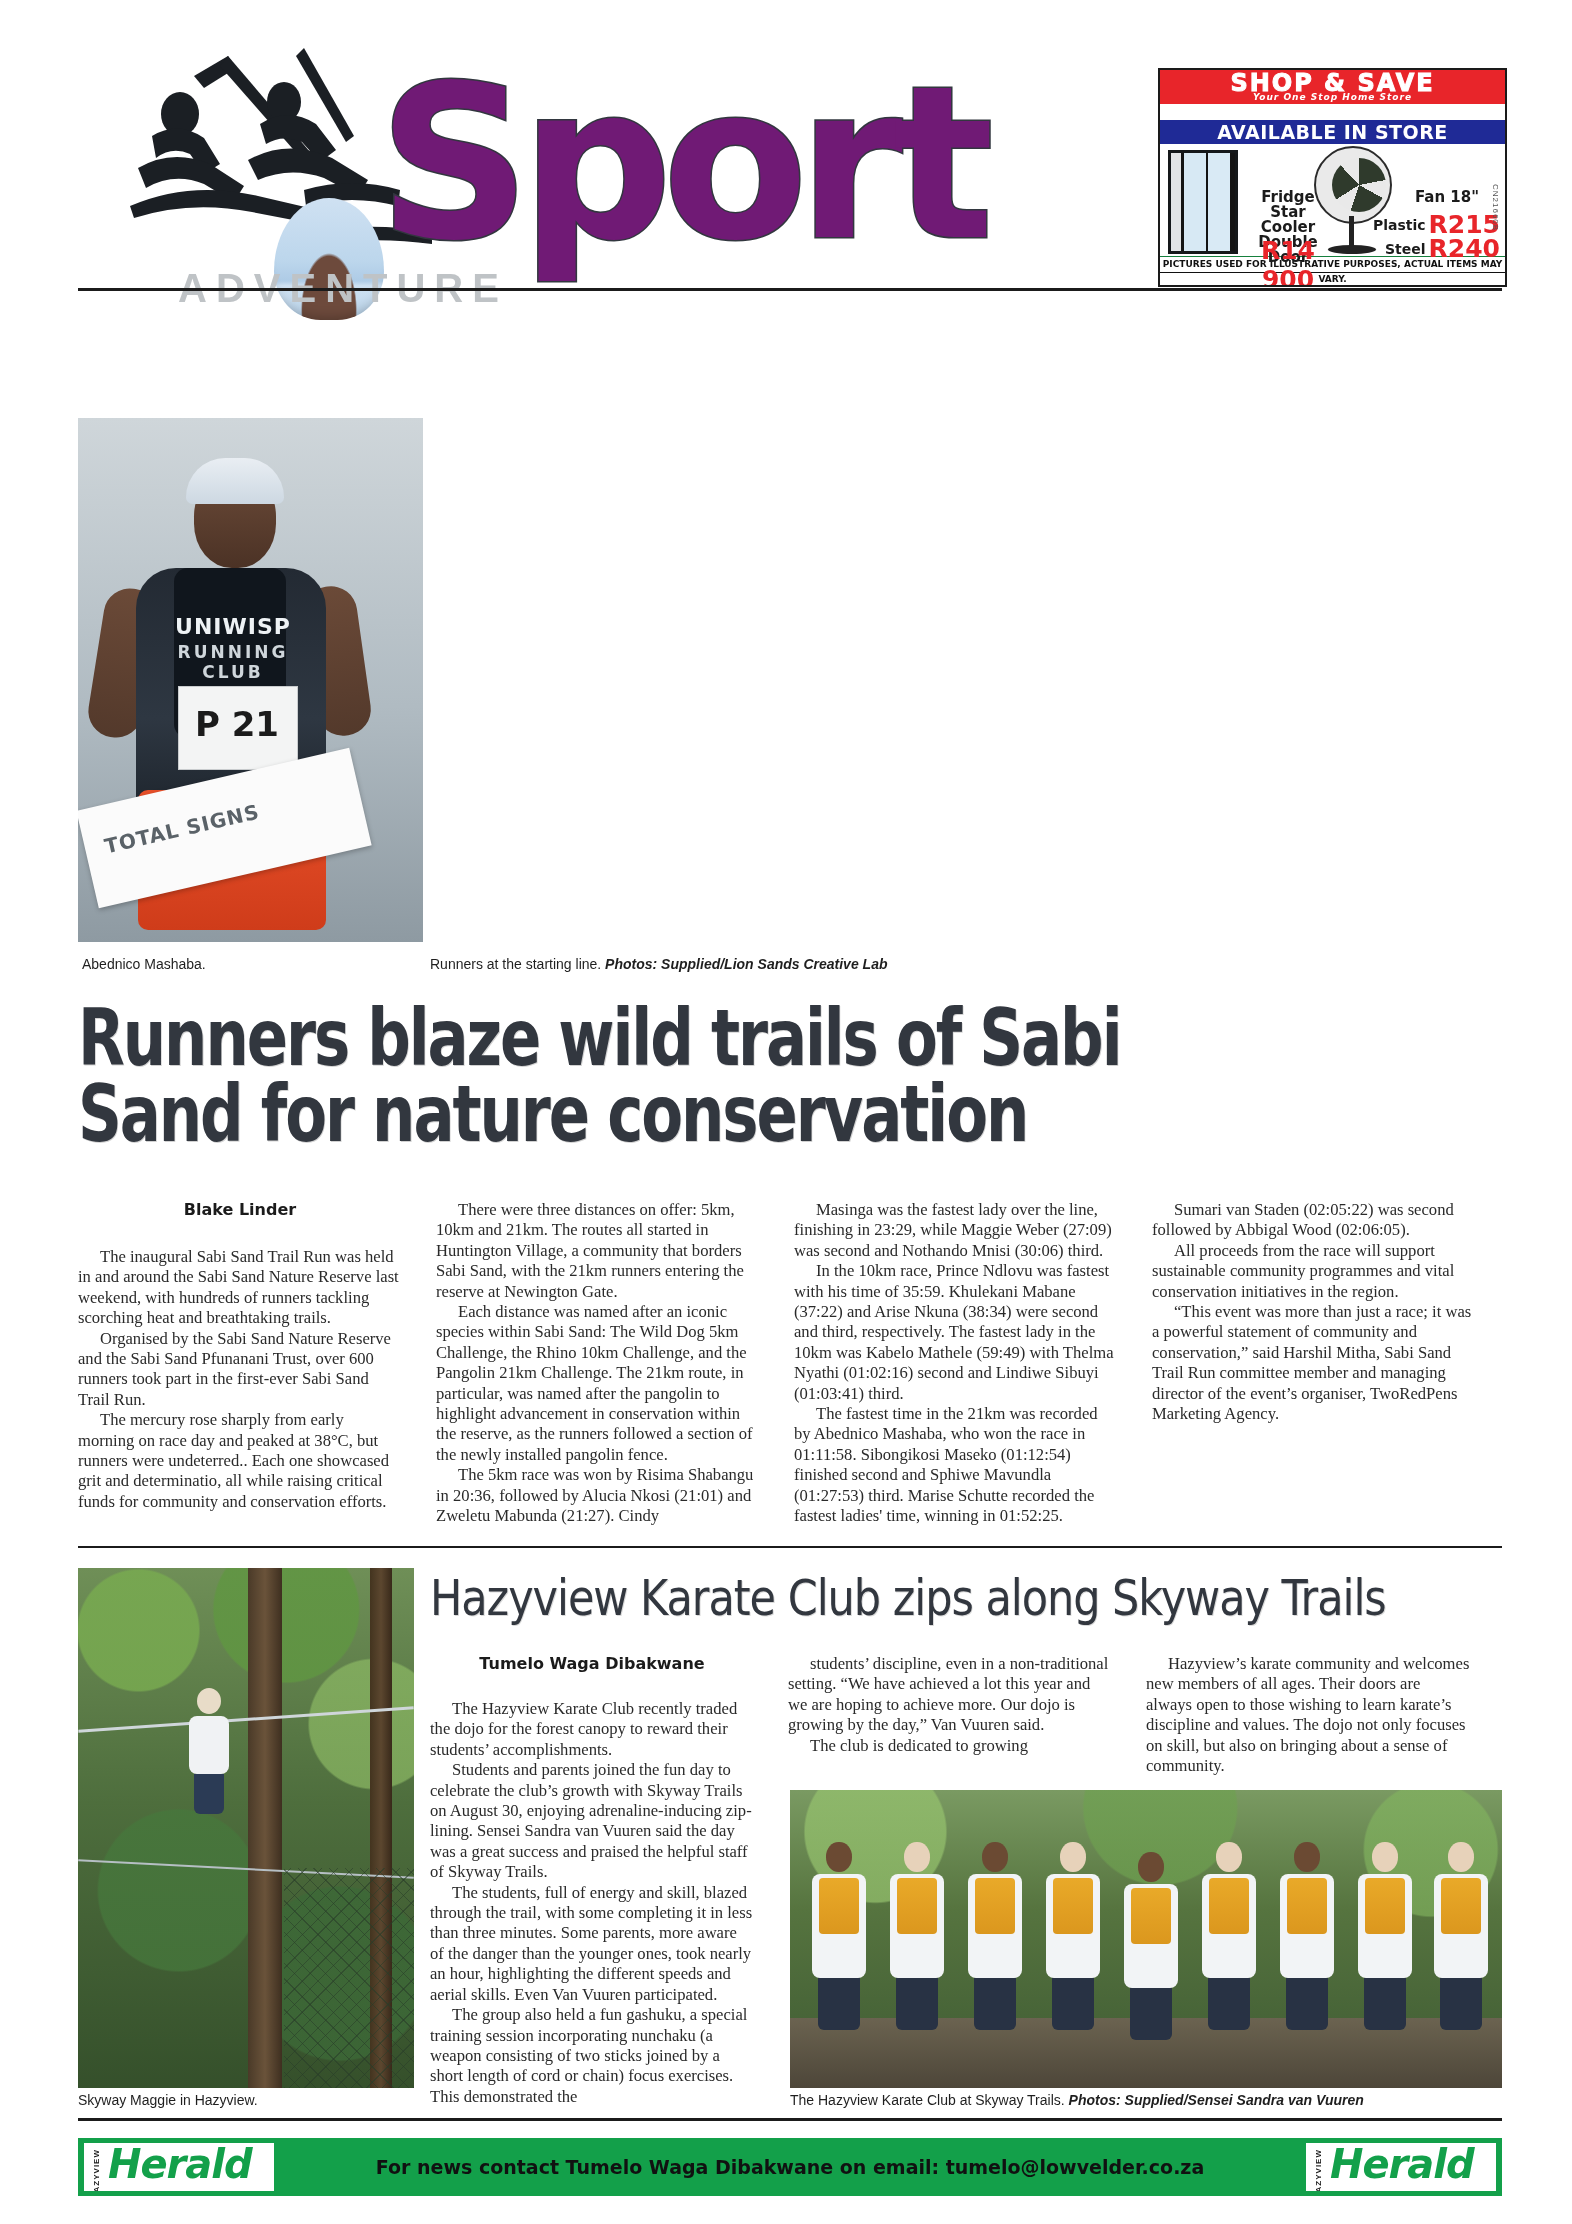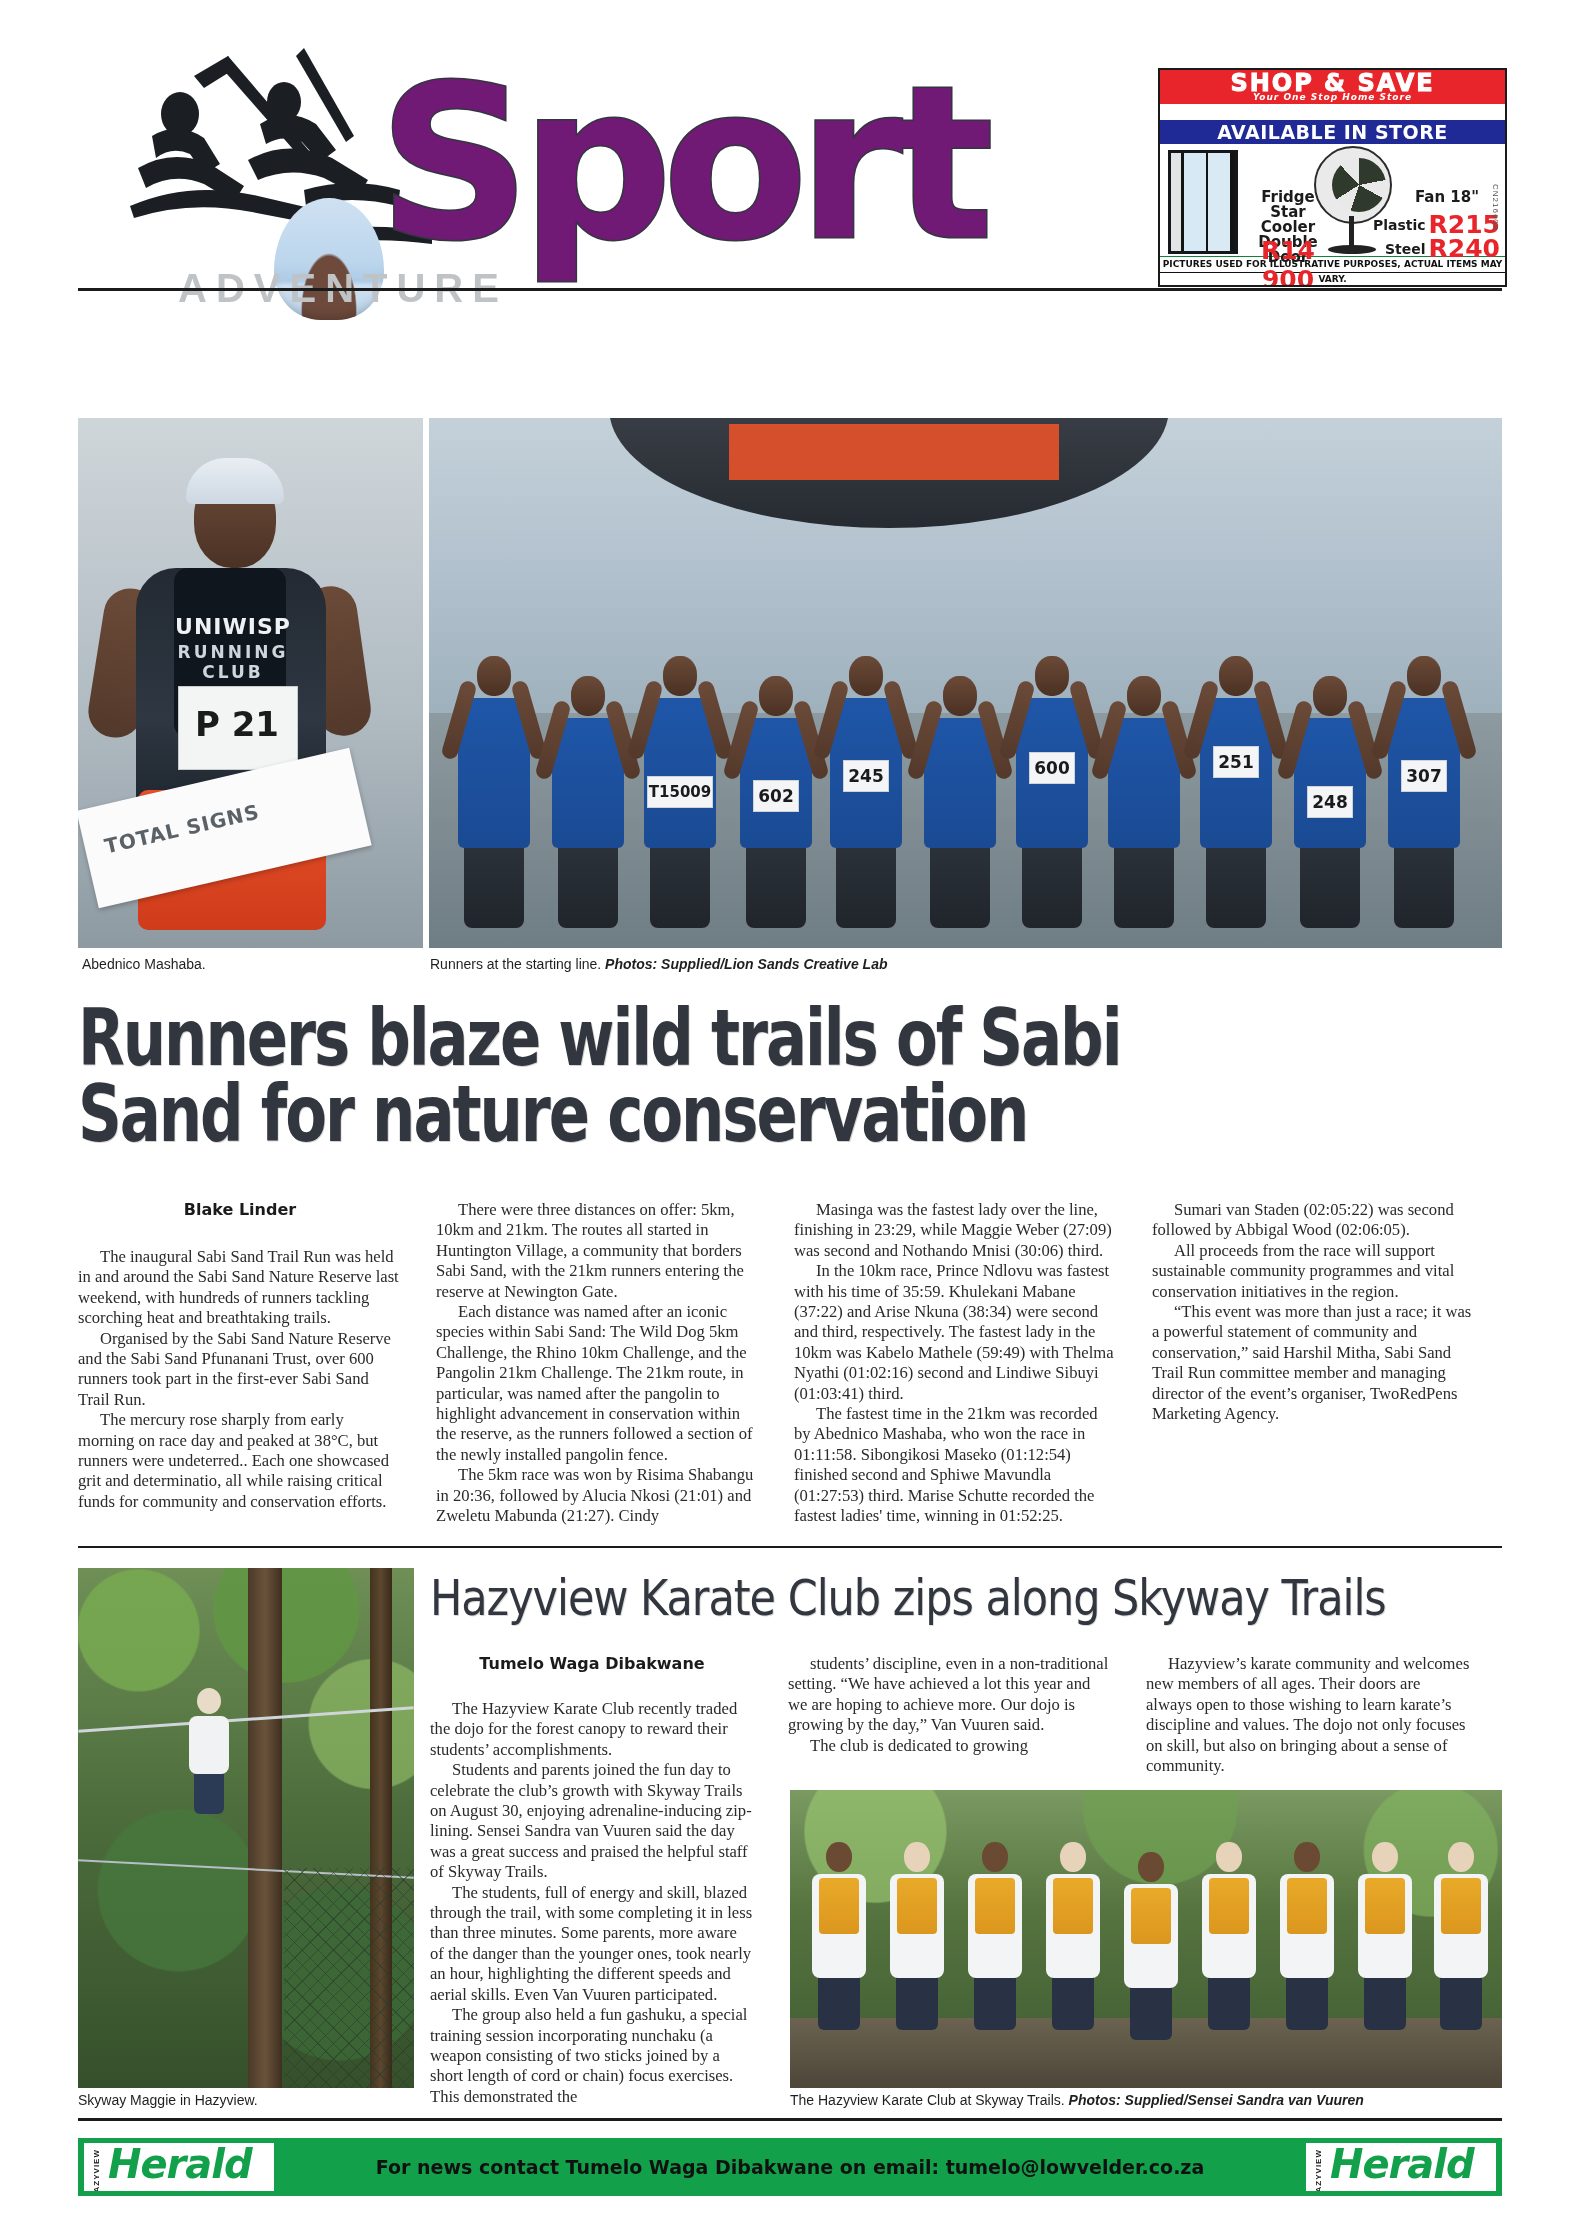--- a/index.html
+++ b/index.html
@@ -95,21 +95,21 @@
   .ad-foot>div{flex:1;text-align:center;color:#fff;
     font-family:"DejaVu Sans",sans-serif;font-weight:bold;}
   .ad-foot .city{font-size:17px;line-height:21px;}
   .ad-foot .tel{font-size:16px;line-height:20px;}
   .ad-code{position:absolute;right:5px;top:40px;font-size:8px;color:#555;
     writing-mode:vertical-rl;font-family:"Liberation Sans",sans-serif;letter-spacing:1px;}
 
   .rule-top{position:absolute;left:78px;top:288px;width:1424px;height:3px;background:#1b1b1b;}
 
   
-  .hero{position:absolute;left:78px;top:418px;width:1424px;height:530px;display:flex;gap:6px;}
+  .hero{position:absolute;left:78px;top:418px;width:1424px;height:530px;display:flex;gap:6px;flex-direction:column;}
   .hero-a{width:345px;height:530px;position:relative;overflow:hidden;
     background:linear-gradient(#c9cfd4,#aeb7bd 40%,#7e8a91 100%);}
   .hero-b{flex:1;height:530px;position:relative;overflow:hidden;
     background:linear-gradient(#b9c6cf,#8fa2ae 45%,#6d7f8c 100%);}
 
   
   .pa-sky{position:absolute;inset:0;background:linear-gradient(#cfd6da,#b0bbc2 55%,#8e9aa2);}
   .pa-torso{position:absolute;left:58px;top:150px;width:190px;height:250px;border-radius:40px 40px 18px 18px;
     background:linear-gradient(#232a33,#2e3742 60%,#1d242c);}
   .pa-vest{position:absolute;left:96px;top:150px;width:112px;height:170px;background:#10161d;border-radius:14px;}

